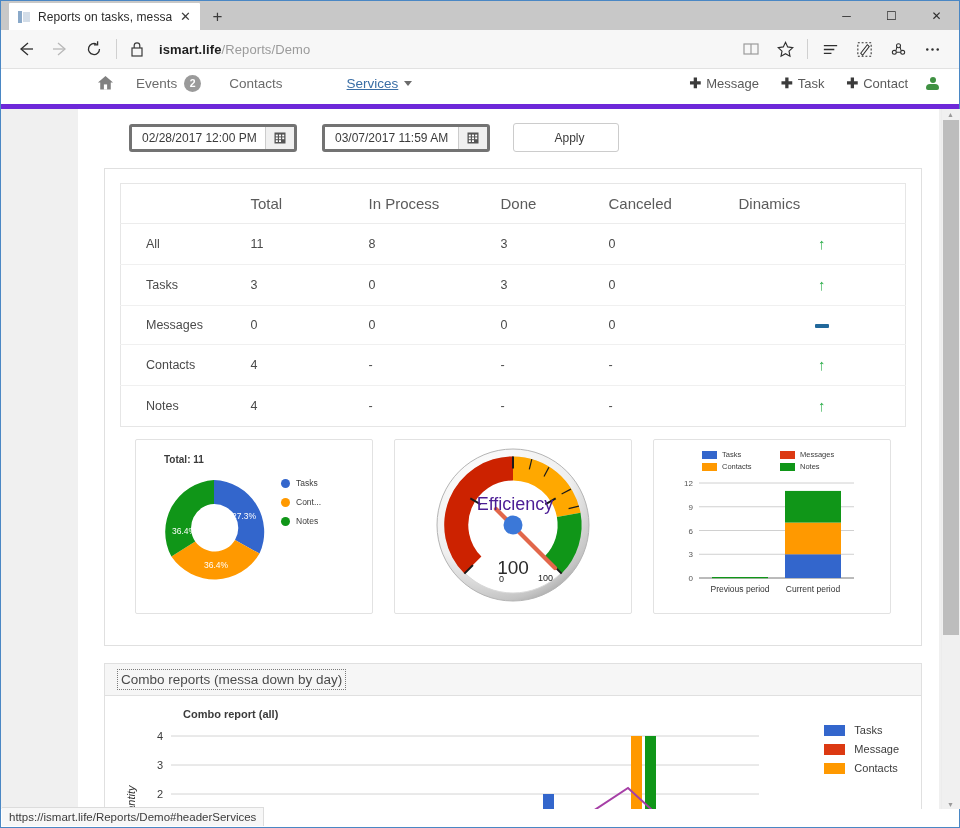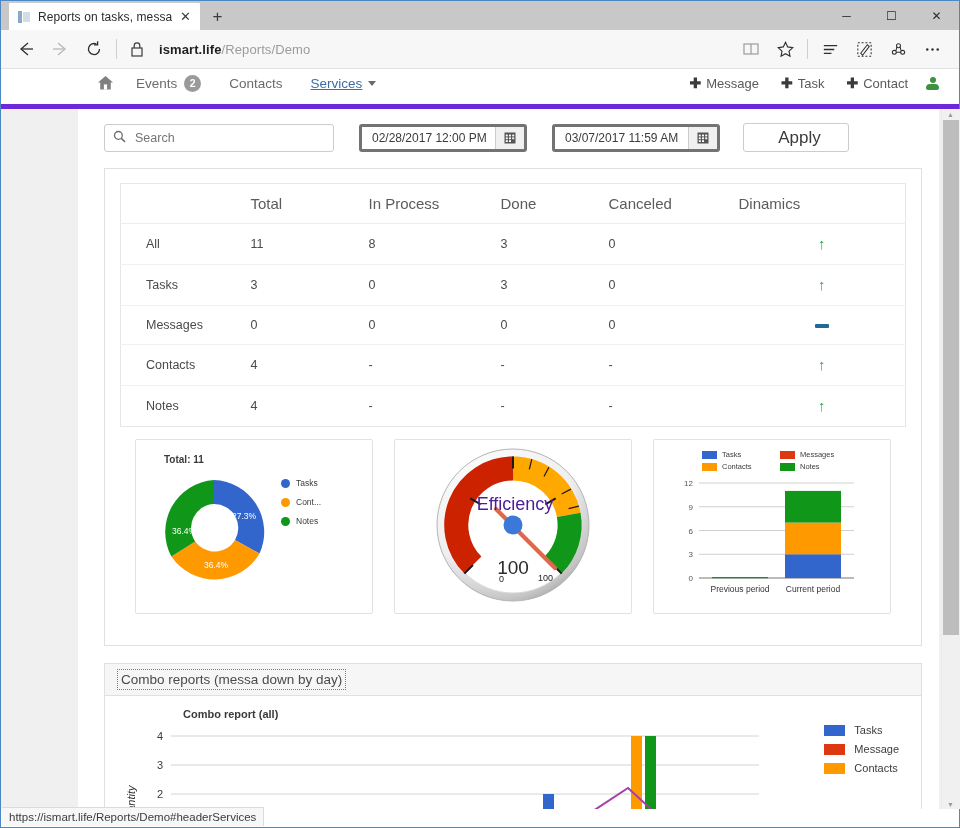--- a/index.html
+++ b/index.html
@@ -75,21 +75,21 @@
   .pageheader {
     height:40px; background:#ffffff; border-bottom:5px solid #6d28d9;
     display:flex; align-items:center; padding:0 20px 7px 0; position:relative;
   }
   .nav-left { display:flex; align-items:center; margin-left:96px; }
   .home-icon { margin-right:22px; display:flex; align-items:center; }
   .nav-item {
     font-size:13.5px; color:#6b6b6b; margin-right:28px; display:flex; align-items:center;
     white-space:nowrap;
   }
-  .nav-item.active { color:#3a6ea5; text-decoration:underline; }
+  .nav-item.active { color:#3a6ea5; text-decoration:underline;margin-left:36px; }
   .badge {
     display:inline-flex; align-items:center; justify-content:center;
     width:17px; height:17px; border-radius:50%; background:#9a9a9a; color:#fff;
     font-size:10.5px; margin-left:7px; font-weight:bold;
   }
   .caret {
     width:0;height:0;border-left:4px solid transparent;border-right:4px solid transparent;
     border-top:5px solid #6b6b6b; margin-left:6px; display:inline-block;
   }
   .nav-right { margin-left:auto; display:flex; align-items:center; }
@@ -132,21 +132,21 @@
     flex:1; display:flex; align-items:center; padding-left:10px;
     font-size:12px; color:#3b3b3b;
   }
   .datebtn {
     width:29px; border-left:1px solid #cccccc; background:#f0f0f0;
     display:flex; align-items:center; justify-content:center;
   }
   .applybtn {
     margin-left:23px; width:106px; height:29px; border:1px solid #cccccc;
     border-radius:3px; background:#ffffff; display:flex; align-items:center;
-    justify-content:center; font-size:17px; color:#3b3b3b;padding-left:7px;
+    justify-content:center; font-size:12px; color:#3b3b3b;padding-left:7px;
   }
 
   .panel { margin:4px 17px 0 26px; border:1px solid #e0e0e0; background:#fff; }
   .panel-head {
     height:32px; background:#f6f6f6; border-bottom:1px solid #e0e0e0;
     display:flex; align-items:center; padding:0 15px;
     font-size:13.5px; color:#4a4a4a;
   }
   .panel-head .focus-ring { outline:1px dotted #7a7a7a; outline-offset:2px; padding:0 1px;}
   .panel-body { padding:14px 15px 15px 15px; }
@@ -361,29 +361,20 @@
         <span>Contact</span>
       </span>
       <span class="person"></span>
     </div>
   </div>
 
   <div class="viewport">
     <div class="content">
 
       <div class="filterrow">
-        <div class="searchbox">
-          <span class="mag">
-            <svg width="13" height="13" viewBox="0 0 14 14">
-                <circle cx="5.8" cy="5.8" r="4.2" fill="none" stroke="#6b6b6b" stroke-width="1.4"></circle>
-                <path d="M9 9 L13 13" stroke="#6b6b6b" stroke-width="1.6"></path>
-              </svg>
-          </span>
-          <input type="text" placeholder="Search" style="">
-        </div>
         <div class="datebox">
           <span class="dval">02/28/2017 12:00 PM</span>
           <span class="datebtn">
             <svg width="12" height="13" viewBox="0 0 12 13">
               <rect x="0.5" y="1.5" width="11" height="11" fill="#555"></rect>
               <rect x="1.8" y="3.6" width="2" height="1.8" fill="#fff"></rect>
                 <rect x="5" y="3.6" width="2" height="1.8" fill="#fff"></rect>
                 <rect x="8.2" y="3.6" width="2" height="1.8" fill="#fff"></rect>
               <rect x="1.8" y="6.4" width="2" height="1.8" fill="#fff"></rect>
                 <rect x="5" y="6.4" width="2" height="1.8" fill="#fff"></rect>

